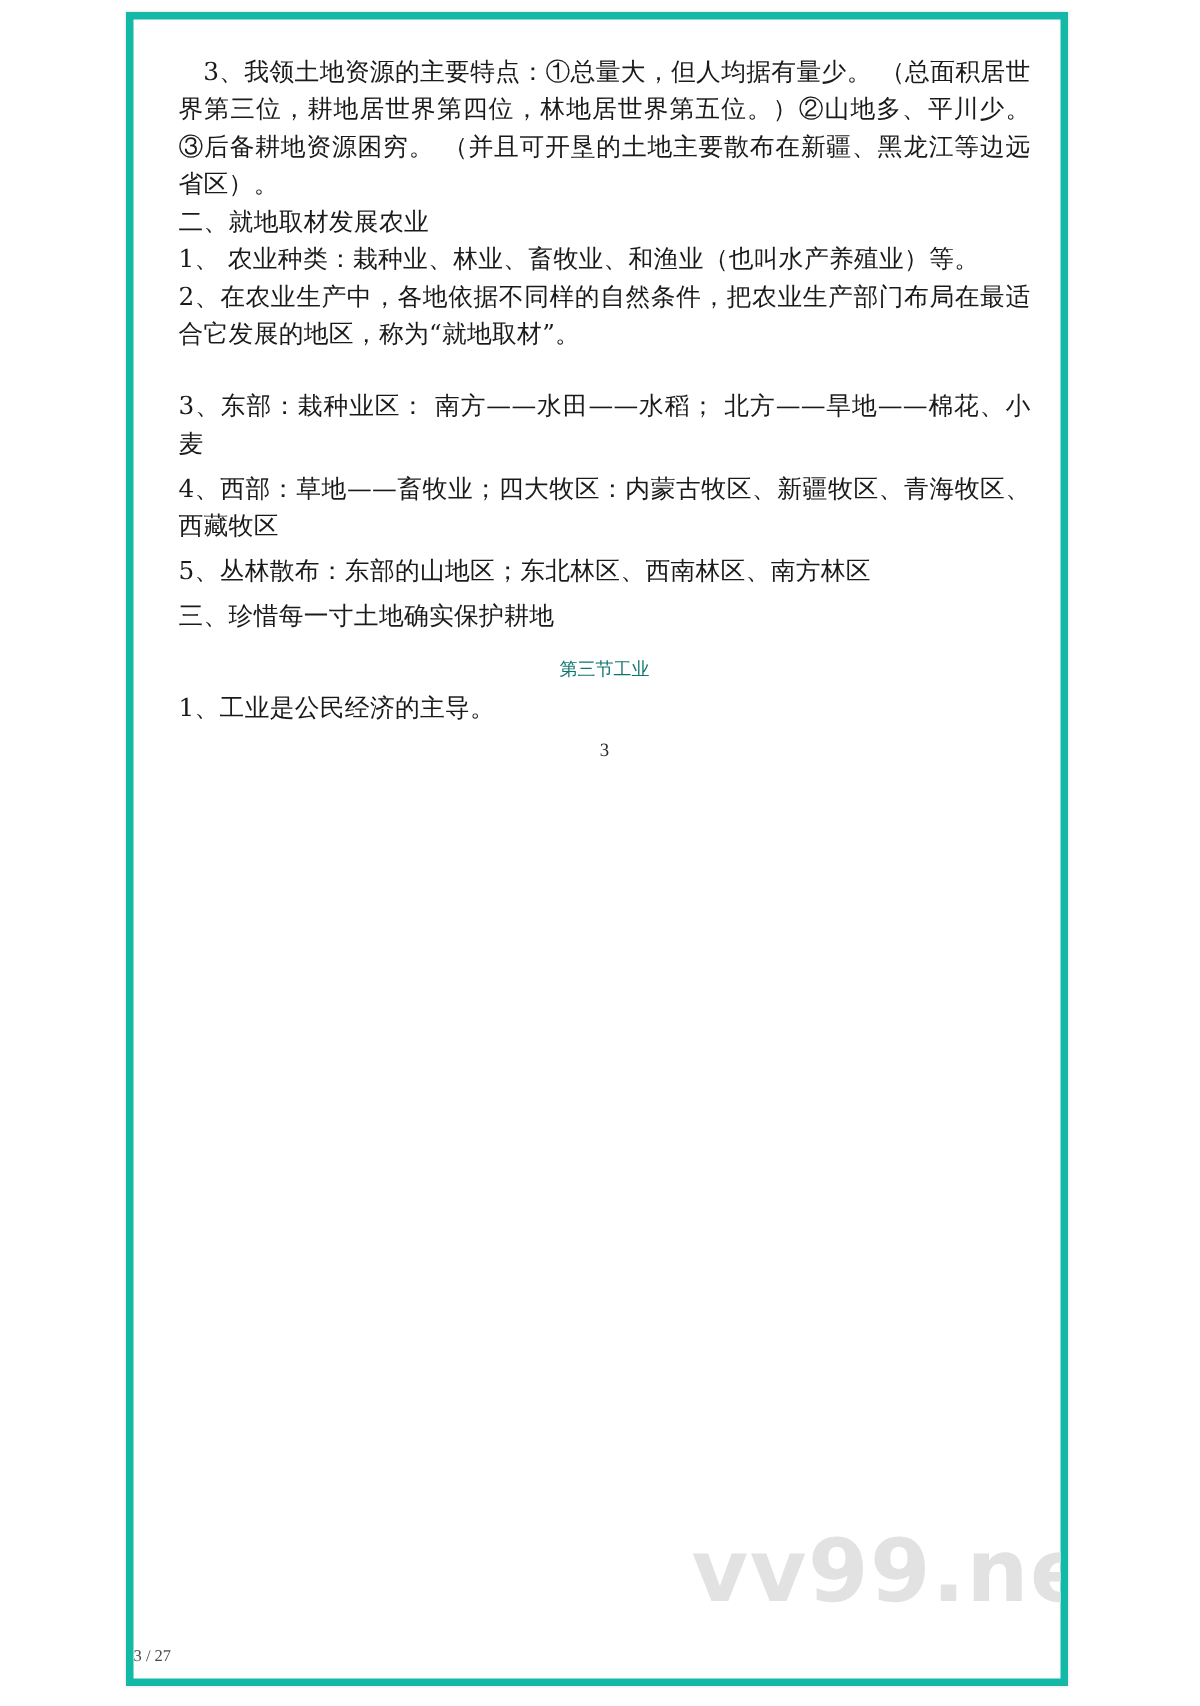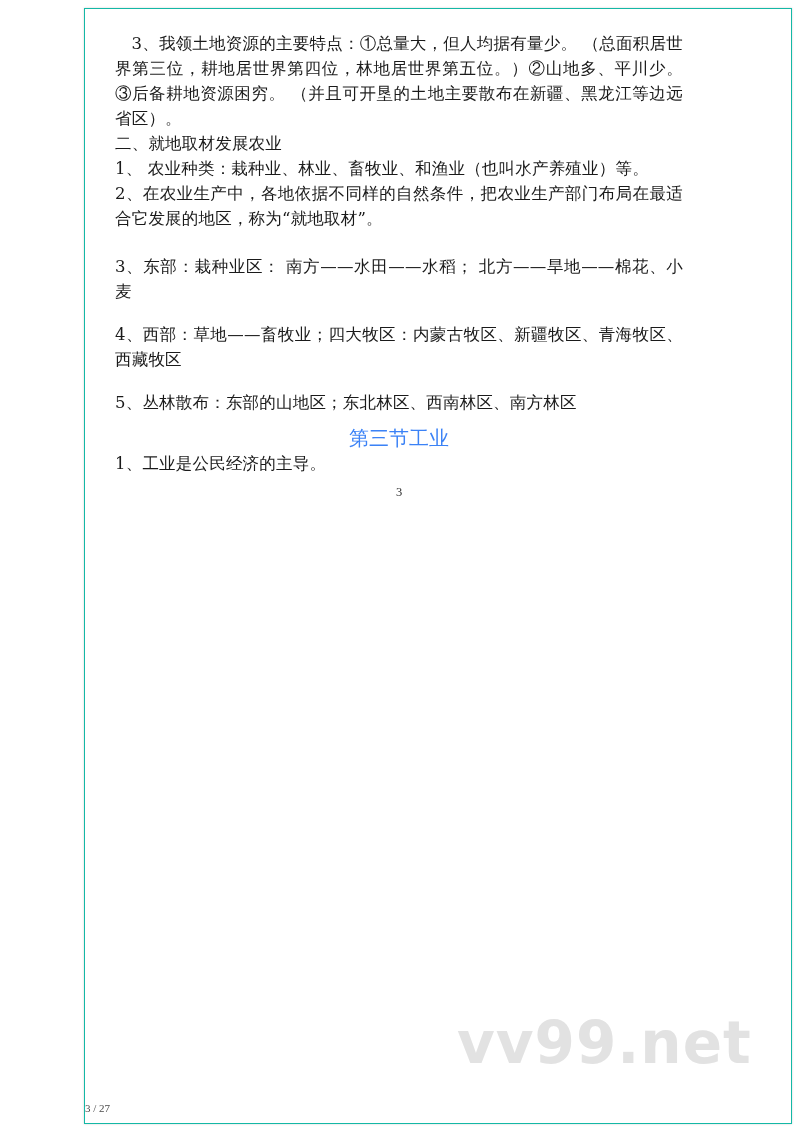--- a/index.html
+++ b/index.html
@@ -13,24 +13,24 @@
     font-family: "DejaVu Serif", "Liberation Serif", serif;
     position: relative;
     overflow: hidden;
   }
 
   
   .page {
     position: absolute;
     left: 84px;
     top: 8px;
-    width: 708px;
+    width: 628px;
     height: 1116px;
     background: #ffffff;
-    border: 1px solid #14b8a6;
+    border: 5px solid #14b8a6;
     box-shadow: 0 0 2px rgba(0,0,0,0.18);
     box-sizing: border-box;
     overflow: hidden;
   }
 
   
   .gutter-left, .gutter-right {
     position: absolute;
     top: 0;
     width: 84px;
@@ -49,35 +49,35 @@
 
   .line {
     font-size: 16.5px;
     line-height: 25px;
     color: #1a1a1a;
     letter-spacing: 0.2px;
     white-space: pre-wrap;
     text-align: justify;
   }
   .line.gap-top { margin-top: 23px; }
-  .line.gap-small { margin-top: 18px; }
+  .line.gap-small { margin-top: 5px; }
 
   .page-number-inner {
     margin-top: 9px;
     text-align: center;
     font-size: 12.5px;
     color: #2b2b2b;
     font-family: "Liberation Serif", serif;
   }
 
   .section-heading {
     text-align: center;
-    font-size: 20px;
+    font-size: 12px;
     line-height: 25px;
-    color: #3b82f6;
+    color: #0f766e;
     margin-top: 11px;
   }
 
   .watermark {
     position: absolute;
     left: 372px;
     top: 1000px;
     font-family: "DejaVu Sans", sans-serif;
     font-size: 58px;
     font-weight: bold;
@@ -113,20 +113,21 @@
     <div class="line">1、 农业种类：栽种业、林业、畜牧业、和渔业（也叫水产养殖业）等。</div>
 
     <div class="line">2、在农业生产中，各地依据不同样的自然条件，把农业生产部门布局在最适合它发展的地区，称为“就地取材”。</div>
 
     <div class="line gap-top">3、东部：栽种业区： 南方——水田——水稻； 北方——旱地——棉花、小麦</div>
 
     <div class="line gap-small">4、西部：草地——畜牧业；四大牧区：内蒙古牧区、新疆牧区、青海牧区、西藏牧区</div>
 
     <div class="line gap-small">5、丛林散布：东部的山地区；东北林区、西南林区、南方林区</div>
 
+    <div class="line gap-small">三、珍惜每一寸土地确实保护耕地</div>
 
 
     <div class="section-heading">第三节工业</div>
 
     <div class="line">1、工业是公民经济的主导。</div>
 
     <div class="page-number-inner">3</div>
   </div>
 
   <div class="watermark">vv99.net</div>

